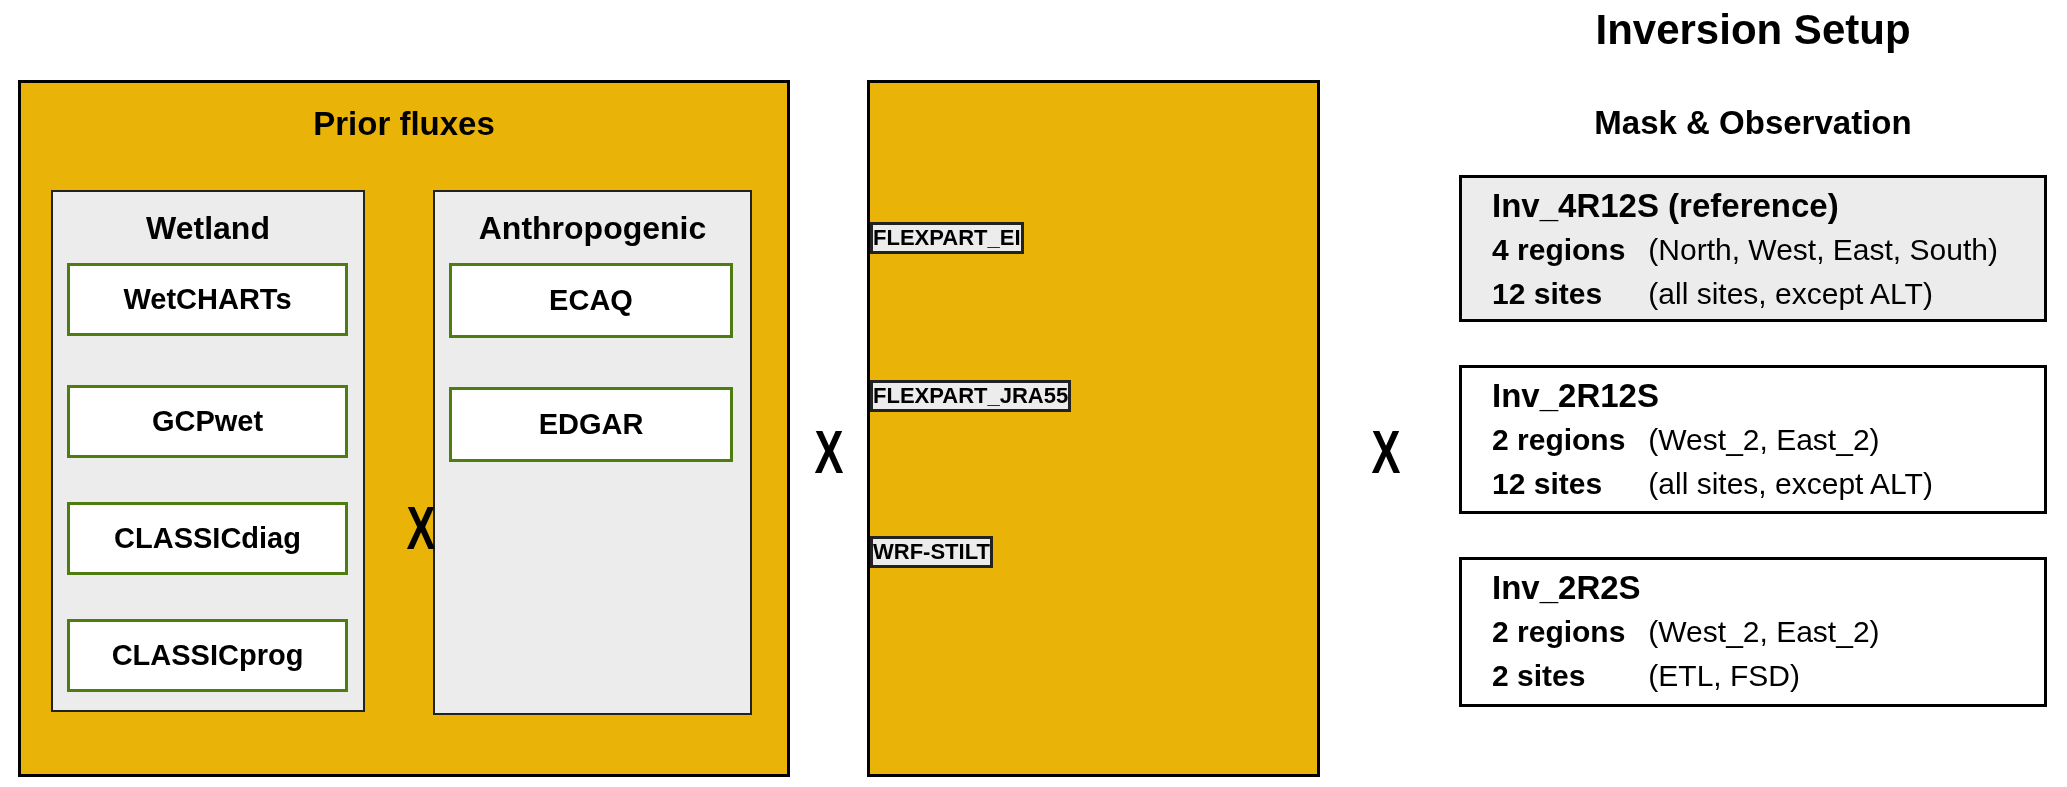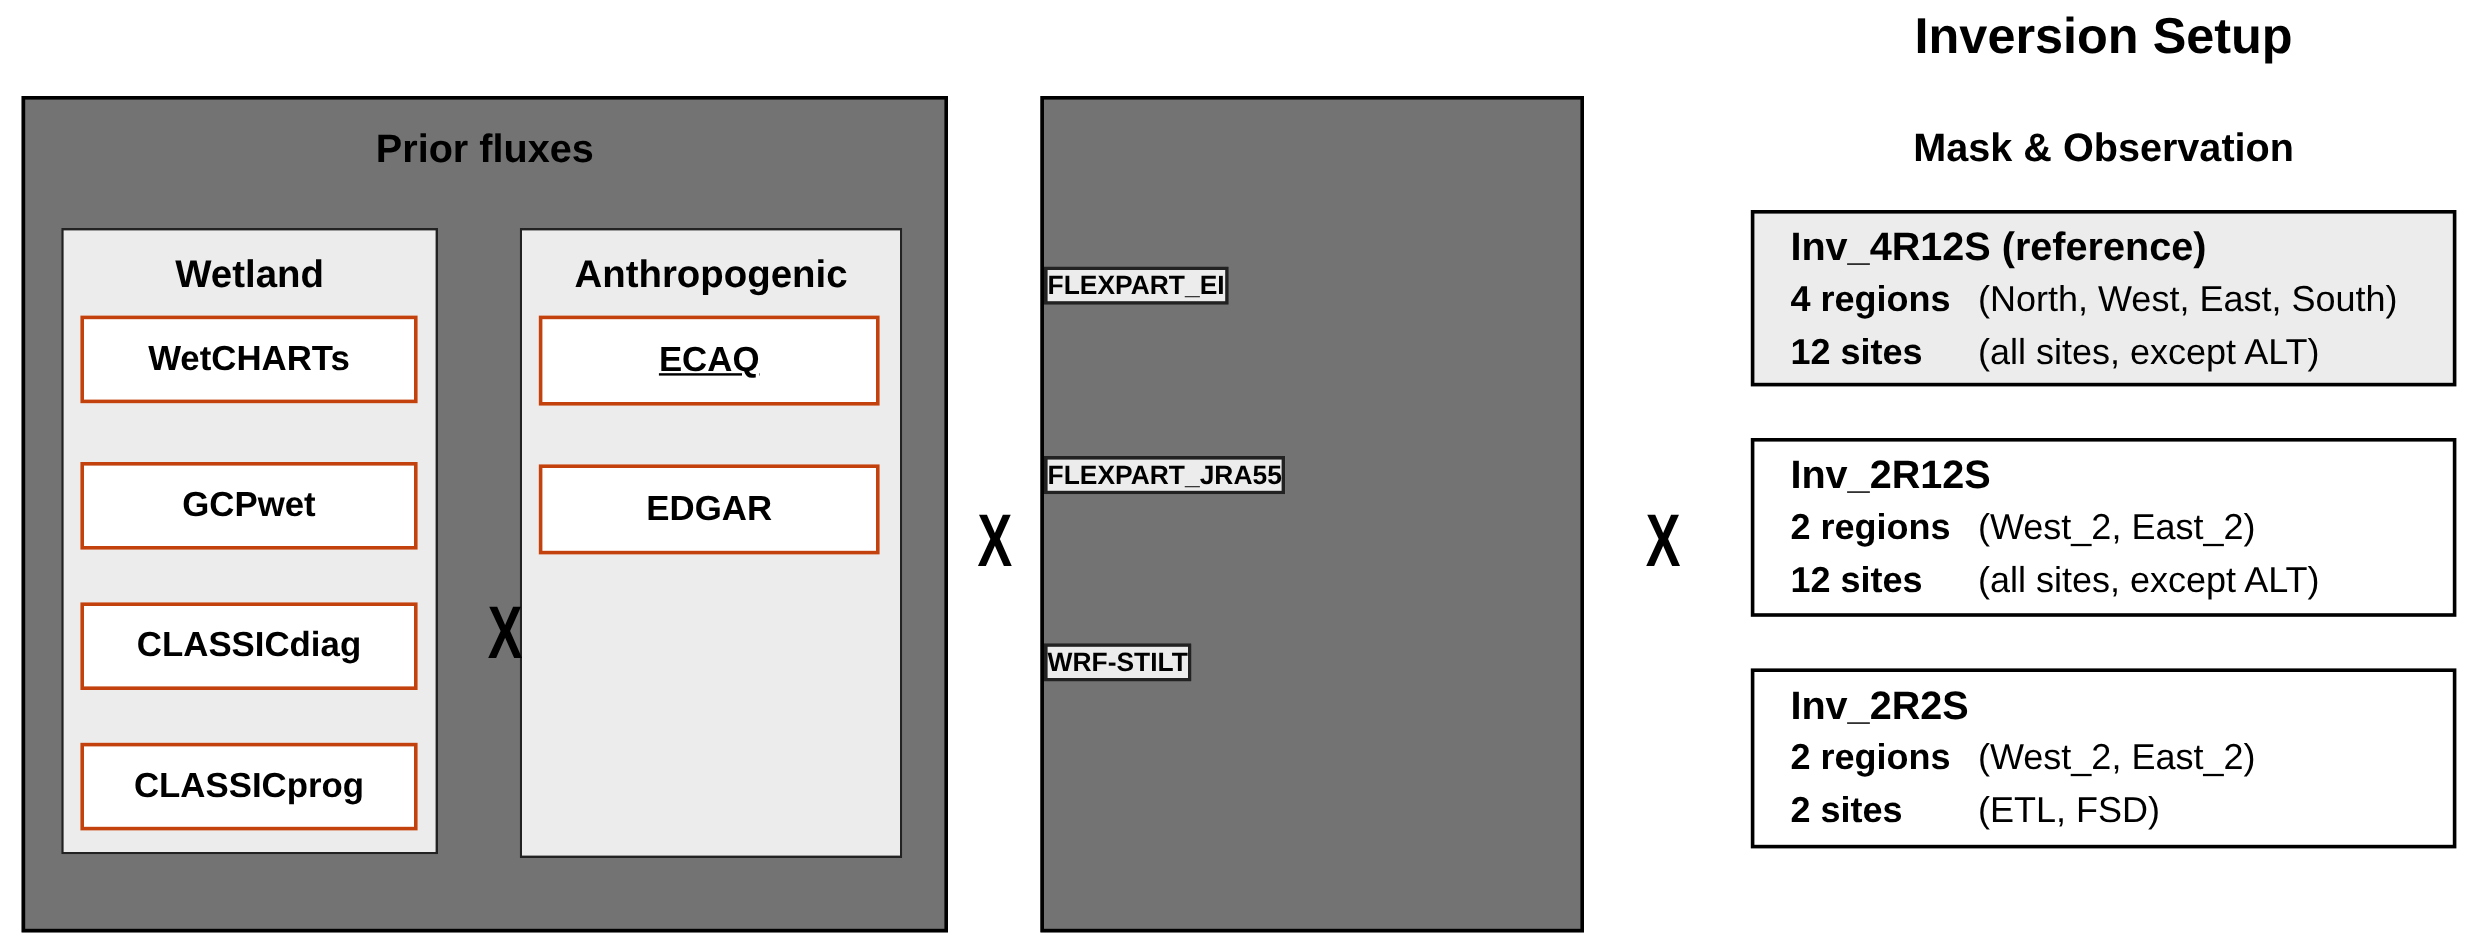--- a/index.html
+++ b/index.html
@@ -1,28 +1,28 @@
 <!DOCTYPE html>
 <html><head>
 <meta charset="utf-8">
 <style>
   html,body{margin:0;padding:0;background:#ffffff;}
   body{font-family:"Liberation Sans","DejaVu Sans",sans-serif;color:#000;}
   #canvas{position:relative;width:2067px;height:787px;background:#fff;overflow:hidden;}
 
   
-  .outer-box{position:absolute;border:3px solid #000;background:#737373;box-sizing:border-box;}
+  .outer-box{position:absolute;border:3px solid #000;background:#eab308;box-sizing:border-box;}
   .section-title{position:absolute;left:0;right:0;top:22px;text-align:center;
                  font-size:33px;font-weight:bold;white-space:nowrap;}
 
   .sub-column{position:absolute;background:#ececec;border:2px solid #222;box-sizing:border-box;}
   .sub-title{position:absolute;left:0;right:0;top:18px;text-align:center;
              font-size:32px;font-weight:bold;}
 
-  .model-box{position:absolute;background:#fff;border:3px solid #c2410c;box-sizing:border-box;
+  .model-box{position:absolute;background:#fff;border:3px solid #4d7c0f;box-sizing:border-box;
              display:flex;align-items:center;justify-content:center;
              font-size:29px;font-weight:bold;white-space:nowrap;}
 
   .transport-box{position:absolute;background:#ececec;border:3px solid #222;box-sizing:border-box;
                  display:flex;align-items:flex-start;justify-content:center;
                  font-size:22px;font-weight:bold;white-space:nowrap;}
 
   .x-symbol{position:absolute;width:70px;height:80px;display:flex;align-items:center;justify-content:center;
             font-size:62px;font-weight:bold;transform:scaleX(0.70);line-height:1;}
 
@@ -31,21 +31,21 @@
   #wetland-col{left:30px;top:107px;width:314px;height:522px;}
   #anthro-col{left:412px;top:107px;width:319px;height:525px;}
 
   .wet-box{left:14px;width:281px;height:73px;}
   #wet-box-0{top:71px;}
   #wet-box-1{top:193px;}
   #wet-box-2{top:310px;}
   #wet-box-3{top:427px;}
 
   .ant-box{left:14px;width:284px;height:75px;}
-  #ant-box-0{top:71px;text-decoration:underline;}
+  #ant-box-0{top:71px;}
   #ant-box-1{top:195px;}
 
   #x1{left:365px;top:405px;}
 
   
   #transport-outer{left:867px;top:80px;width:453px;height:697px;}
   #tr-box-0{top:139px;}
   #tr-box-1{top:297px;}
   #tr-box-2{top:453px;}
 

